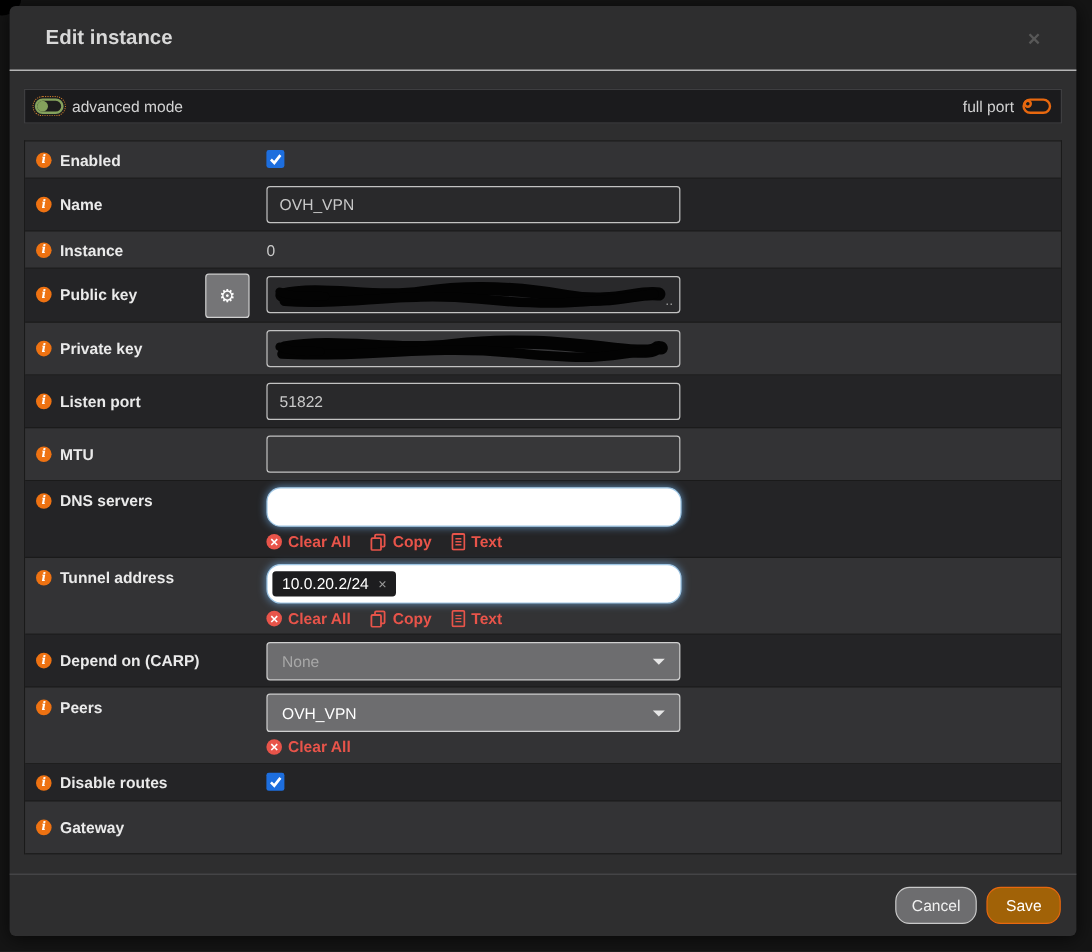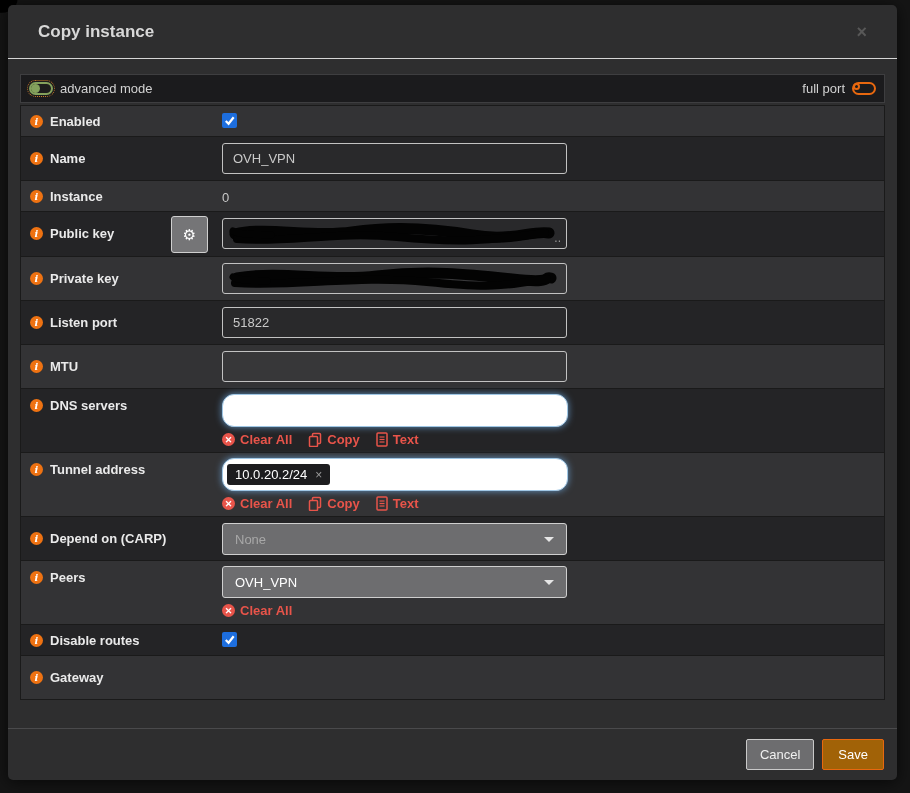--- a/index.html
+++ b/index.html
@@ -26,21 +26,21 @@
     border-bottom:1px solid #d6d6d6;
   }
   .modal-title { font-size:17px; font-weight:bold; color:#d8d8d8; }
   .close-btn { color:#585858; font-size:18px; font-weight:bold; cursor:pointer; line-height:1; }
 
   .modal-body { flex:1; padding:15px 12px 0 12px; }
 
   .adv-bar {
     height:29px; background:#1b1b1d; border:1px solid #3e3e40;
     display:flex; align-items:center; justify-content:space-between;
-    padding:0 8px; margin-bottom:2px;
+    padding:0 8px; margin-bottom:14px;
   }
   .adv-left, .adv-right { display:flex; align-items:center; gap:7px; }
   .adv-label { color:#d2d2d2; font-size:13px; }
 
   .toggle { position:relative; width:24px; height:13px; border-radius:8px; display:inline-block; }
   .toggle-green { border:2px solid #84a15c; background:#1d1d1d; outline:1px dotted #c8792b; outline-offset:1px; }
   .toggle-green .knob { position:absolute; left:0px; top:0px; width:9px; height:9px; border-radius:50%; background:#84a15c; }
   .toggle-orange { border:2px solid #e8680f; background:transparent; }
   .toggle-orange .knob { position:absolute; left:-1px; top:-1px; width:7px; height:7px; border-radius:50%; border:2px solid #e8680f; }
 
@@ -130,35 +130,35 @@
   .caret {
     position:absolute; right:12px; top:13px; width:0; height:0;
     border-left:5px solid transparent; border-right:5px solid transparent;
     border-top:5px solid #e6e6e6;
   }
 
   .modal-footer {
     flex:none; height:52px; border-top:1px solid #4a4a4c;
     display:flex; align-items:center; justify-content:flex-end; gap:8px; padding:0 13px;
   }
-  .btn { font-size:13px; border-radius:2px; padding:7px 13px; cursor:pointer; font-family:"Liberation Sans", sans-serif; }
+  .btn { font-size:13px; border-radius:12px; padding:7px 13px; cursor:pointer; font-family:"Liberation Sans", sans-serif; }
   .btn-cancel { background:#6d6d6f; border:1px solid #c9c9c9; color:#f0f0f0; }
   .btn-save { background:#a16207; border:1px solid #e8680f; color:#fff; padding:7px 15px; }
 
   .scribble-svg { position:absolute; left:4px; top:2px; }
 </style>
 </head>
 <body>
 
 <div class="corner-scribble"></div>
 
 <div class="modal">
 
   <div class="modal-header">
-    <div class="modal-title">Copy instance</div>
+    <div class="modal-title">Edit instance</div>
     <div class="close-btn">×</div>
   </div>
 
   <div class="modal-body">
 
     <div class="adv-bar">
       <div class="adv-left">
         <span class="toggle toggle-green">
             <span class="knob"></span>
           </span>

